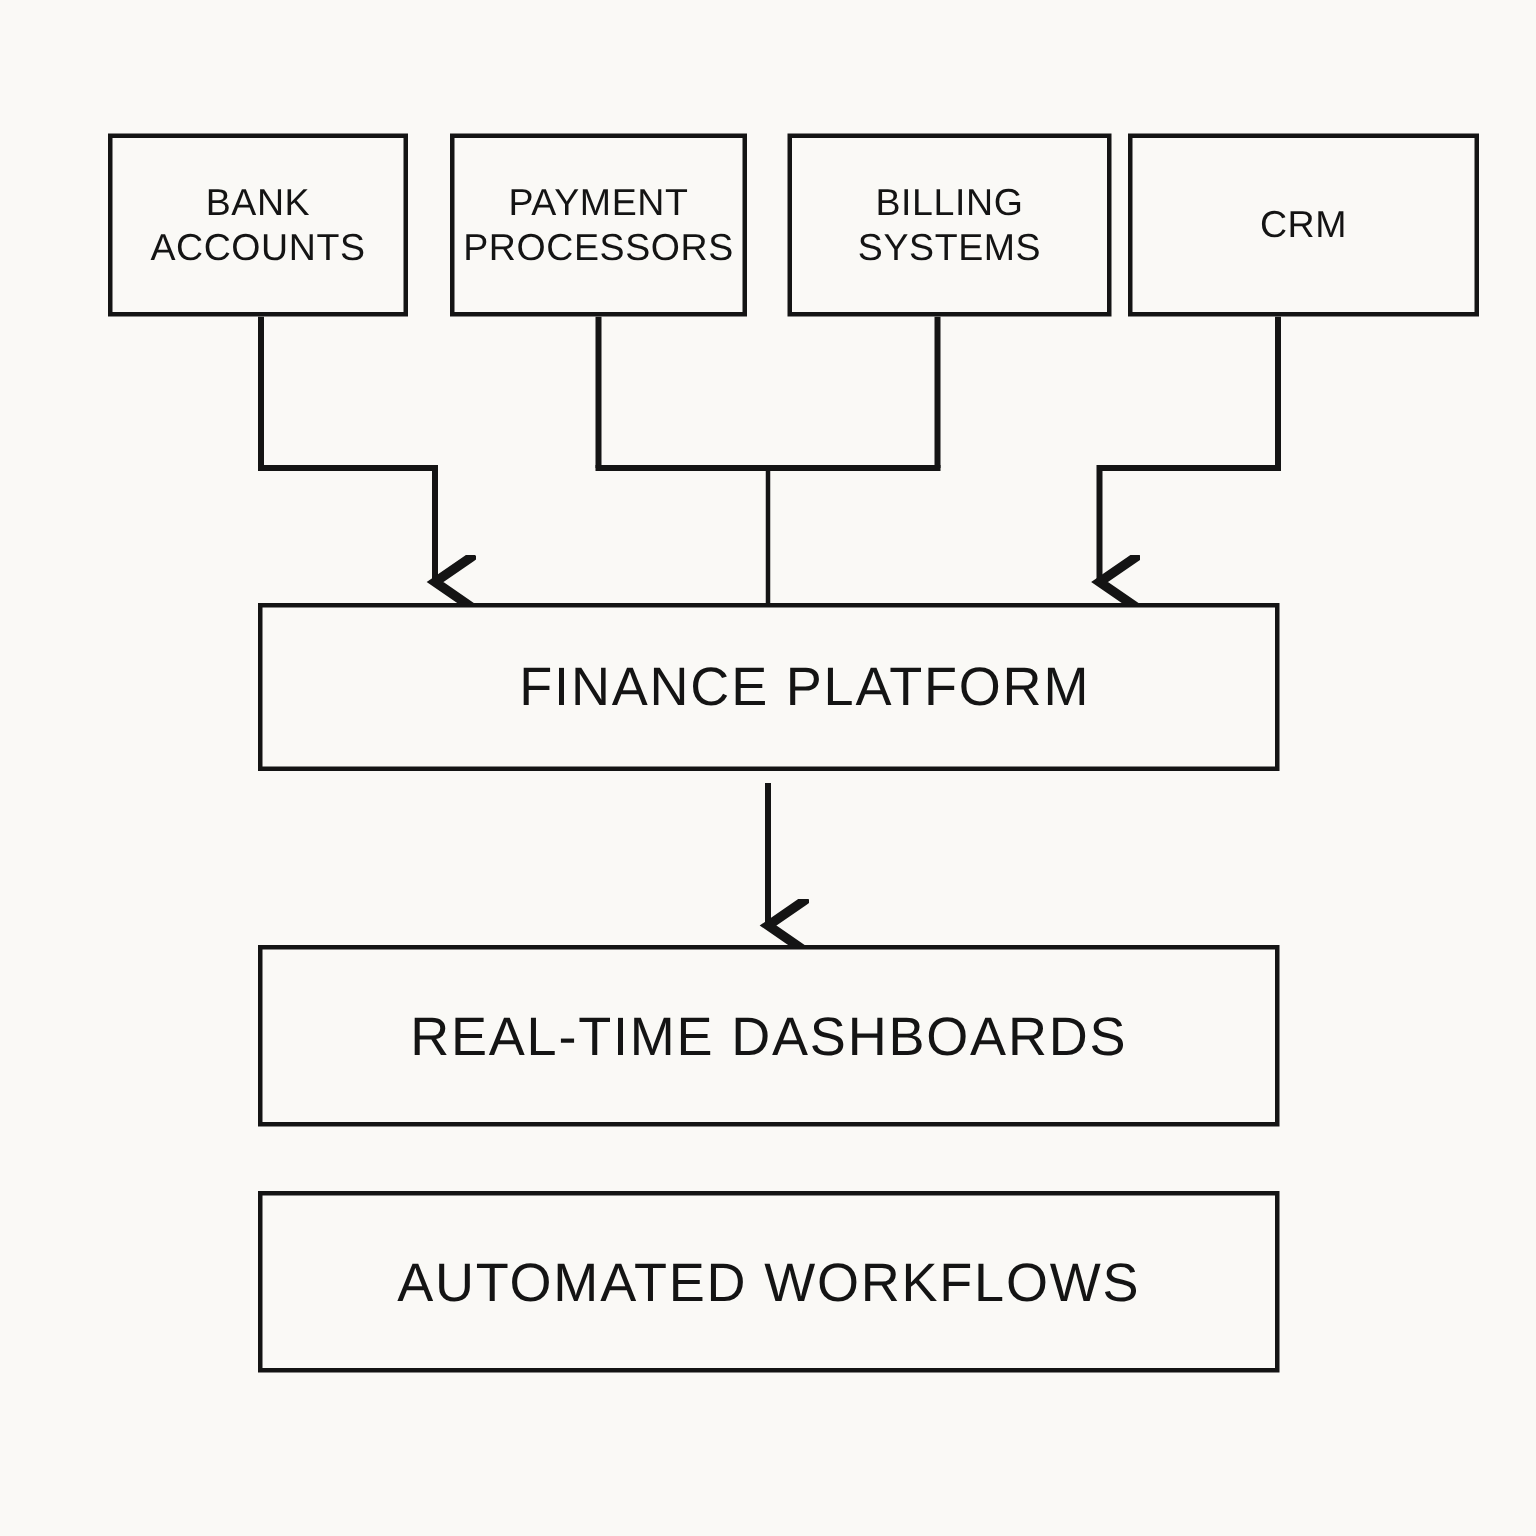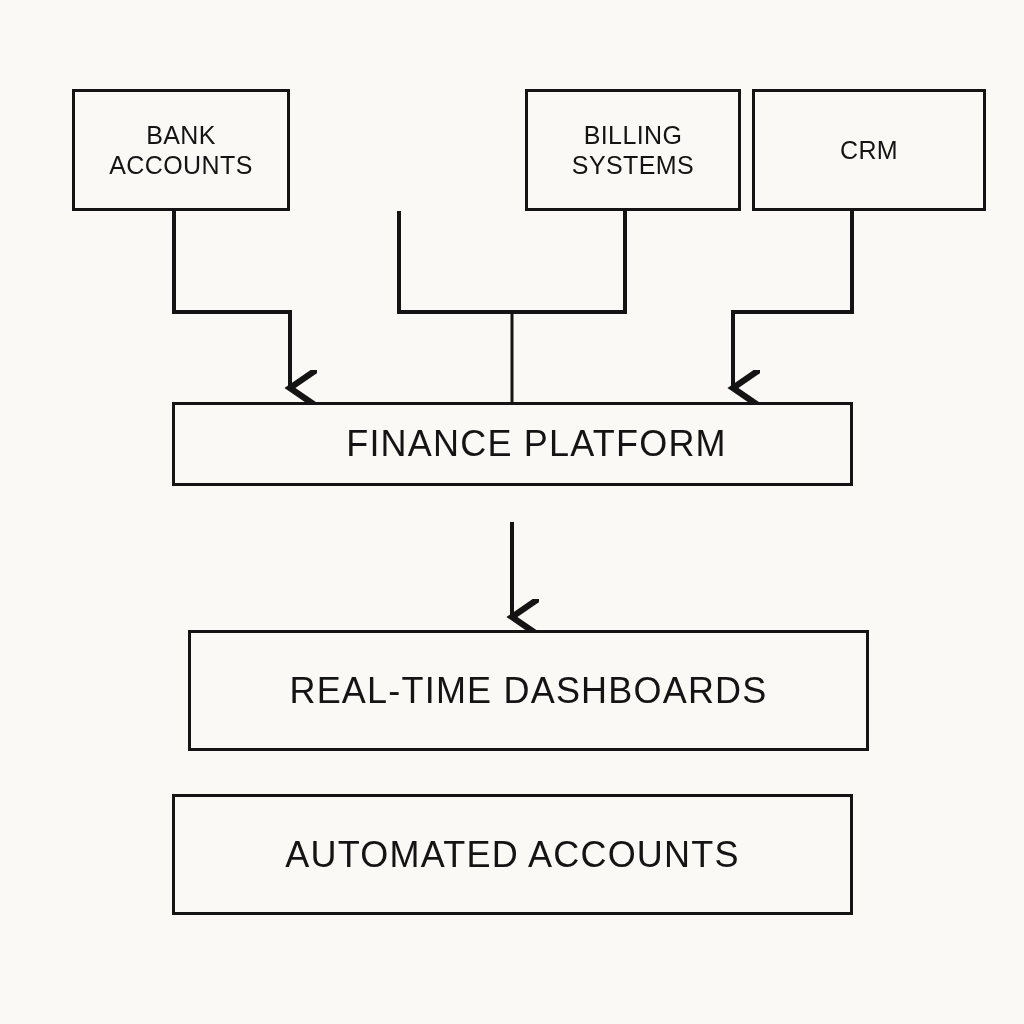--- a/index.html
+++ b/index.html
@@ -46,32 +46,32 @@
   }
   
   .src {
     top: 89px;
     height: 122px;
   }
   .src .label {
     font-size: 25px;
     font-weight: 400;
   }
-  #node-bank-accounts      { left: 72px;  width: 218px; }
+  #node-bank-accounts      { left: 72px;  width: 200px; }
   #node-payment-processors { left: 300px; width: 198px; }
   #node-billing-systems    { left: 525px; width: 216px; }
   #node-crm                { left: 752px; width: 234px; }
 
   
   .wide {
     left: 172px;
     width: 681px;
   }
-  #node-finance-platform   { top: 402px; height: 84px; padding-left: 48px; }
-  #node-realtime-dashboards{ top: 630px; height: 121px; margin-left: 16px; }
+  #node-finance-platform   { top: 402px; height: 112px; padding-left: 48px; }
+  #node-realtime-dashboards{ top: 630px; height: 121px; }
   #node-automated-workflows{ top: 794px; height: 121px; }
 
   .wide .label {
     font-size: 36px;
     font-weight: 400;
     letter-spacing: 1.2px;
   }
 </style>
 </head>
 <body>
@@ -101,35 +101,39 @@
 
       <path d="M 512 522 L 512 617" marker-end="url(#arrowhead)"></path>
     </g>
   </svg>
 
   <div class="node src" id="node-bank-accounts">
     <span class="label">BANK
 ACCOUNTS</span>
   </div>
 
+  <div class="node src" id="node-payment-processors">
+    <span class="label">PAYMENT
+PROCESSORS</span>
+  </div>
 
   <div class="node src" id="node-billing-systems">
     <span class="label">BILLING
 SYSTEMS</span>
   </div>
 
   <div class="node src" id="node-crm">
     <span class="label">CRM</span>
   </div>
 
   <div class="node wide" id="node-finance-platform">
     <span class="label">FINANCE PLATFORM</span>
   </div>
 
   <div class="node wide" id="node-realtime-dashboards">
     <span class="label">REAL-TIME DASHBOARDS</span>
   </div>
 
   <div class="node wide" id="node-automated-workflows">
-    <span class="label">AUTOMATED ACCOUNTS</span>
+    <span class="label">AUTOMATED WORKFLOWS</span>
   </div>
 
 </div>
 
 </body></html>

